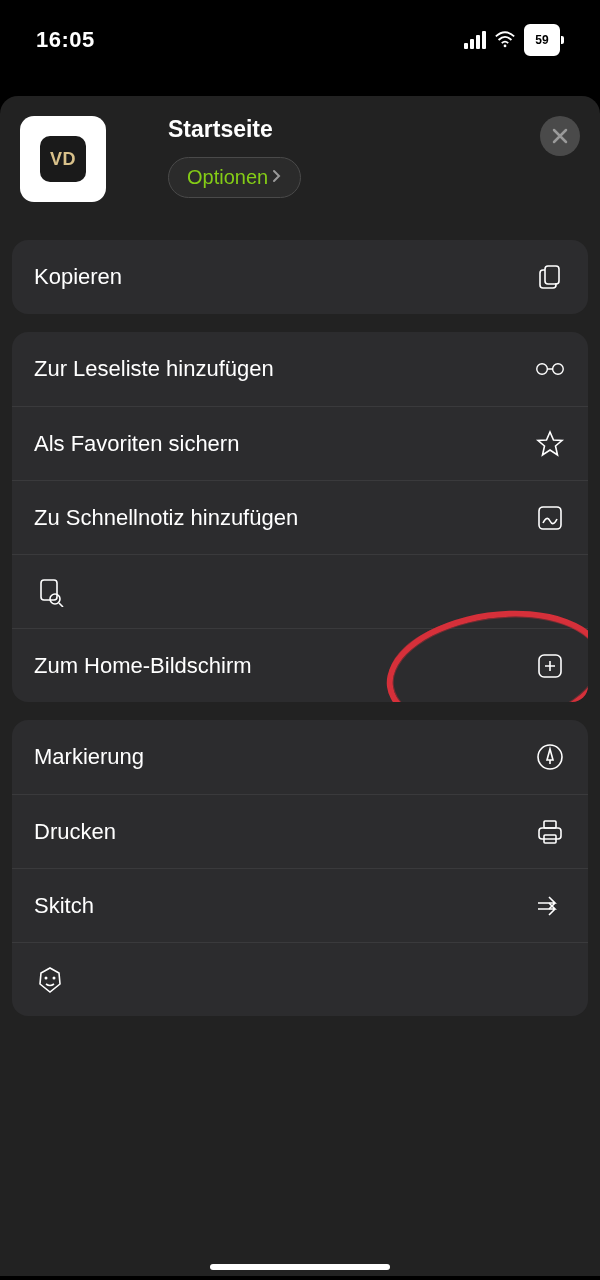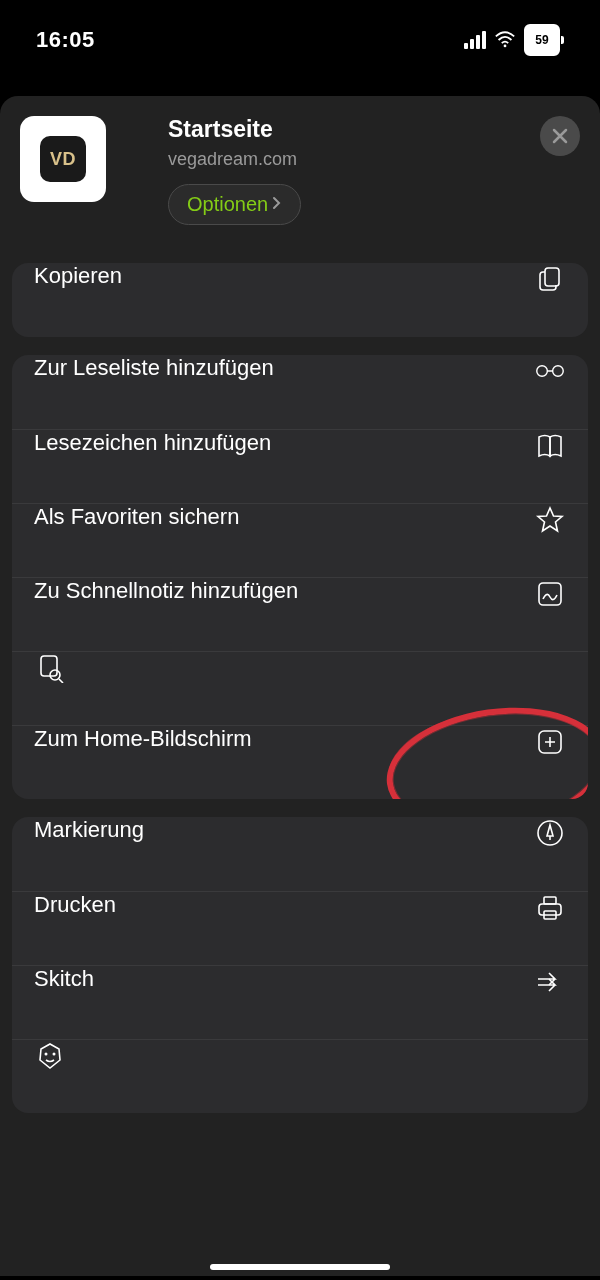--- a/index.html
+++ b/index.html
@@ -23,21 +23,21 @@
   .site-icon-inner span:last-child { color:#d9c18a; }
   .site-meta { flex: 1; display:flex; flex-direction:column; gap: 8px; margin-left: 44px; }
   .site-title { font-size: 23px; font-weight: 600; color:#fff; }
   .site-url { font-size: 18px; color: #9a9a9a; margin-top:-2px; }
   .options-btn { display:inline-flex; align-items:center; gap:4px; padding: 8px 18px; border:1px solid #4a4a4a; border-radius:22px; font-size:20px; color:#84cc16; width:fit-content; margin-top:6px; background:rgba(80,80,80,0.2); }
   .options-btn .chev { font-size:16px; color:#9a9a9a; }
   .close-btn { width: 40px; height: 40px; border-radius:50%; background:#4a4a4a; display:flex; align-items:center; justify-content:center; flex-shrink:0; }
   .close-btn svg { width:18px; height:18px; }
   .group { background: #2c2c2e; border-radius: 16px; margin-top: 18px; overflow:hidden; position:relative; }
   .group:first-of-type { margin-top: 40px; }
-  .row { display:flex; align-items:flex-start; justify-content:space-between; padding: 0 22px; height: 74px; border-top:1px solid #3a3a3c; }
+  .row { display:flex; align-items:center; justify-content:space-between; padding: 0 22px; height: 74px; border-top:1px solid #3a3a3c; }
   .row:first-child { border-top:none; }
   .row-label { font-size: 22px; color:#fff; font-weight:400; }
   .row-icon { width: 32px; height: 32px; display:flex; align-items:center; justify-content:center; }
   .row-icon svg { width: 30px; height: 30px; stroke:#fff; fill:none; stroke-width:1.6; }
   .annotation-circle { position:absolute; width: 220px; height: 120px; border: 6px solid #d6303a; border-radius: 50%; right: -18px; bottom: -30px; transform: rotate(-8deg); pointer-events:none; box-shadow: inset 0 0 0 1px rgba(214,48,58,0.4); }
   .annotation-circle::after { content:""; position:absolute; inset:-4px; border:2px solid rgba(214,48,58,0.5); border-radius:50%; transform:rotate(3deg); }
   .home-indicator { position:absolute; bottom:10px; left:50%; transform:translateX(-50%); width:180px; height:6px; background:#fff; border-radius:3px; }
 </style>
 </head>
 <body>
@@ -71,21 +71,20 @@
 <div class="sheet">
   <div class="sheet-header">
     <div class="site-icon">
       <div class="site-icon-inner">
           <span>V</span>
           <span>D</span>
         </div>
     </div>
     <div class="site-meta">
       <div class="site-title">Startseite</div>
-      <div class="site-url">vegadream.com</div>
       <div class="options-btn">
         <span>Optionen</span>
         <span class="chev">
           <svg width="10" height="14" viewBox="0 0 10 14">
               <path d="M2 2 L7 7 L2 12" stroke="#9a9a9a" stroke-width="2" fill="none" stroke-linecap="round"></path>
             </svg>
         </span>
       </div>
     </div>
     <div class="close-btn">
@@ -112,29 +111,20 @@
       <span class="row-label">Zur Leseliste hinzufügen</span>
       <span class="row-icon">
         <svg viewBox="0 0 34 20">
             <circle cx="8" cy="10" r="6"></circle>
             <circle cx="26" cy="10" r="6"></circle>
             <path d="M14 10 h6"></path>
           </svg>
       </span>
     </div>
     <div class="row">
-      <span class="row-label">Lesezeichen hinzufügen</span>
-      <span class="row-icon">
-        <svg viewBox="0 0 30 30">
-            <path d="M4 6 Q10 3 15 6 V25 Q10 22 4 25 Z"></path>
-            <path d="M15 6 Q20 3 26 6 V25 Q20 22 15 25 Z"></path>
-          </svg>
-      </span>
-    </div>
-    <div class="row">
       <span class="row-label">Als Favoriten sichern</span>
       <span class="row-icon">
         <svg viewBox="0 0 30 30">
             <path d="M15 3 L18.5 11 L27 11.5 L20.5 17 L22.5 26 L15 21 L7.5 26 L9.5 17 L3 11.5 L11.5 11 Z"></path>
           </svg>
       </span>
     </div>
     <div class="row">
       <span class="row-label">Zu Schnellnotiz hinzufügen</span>
       <span class="row-icon">

